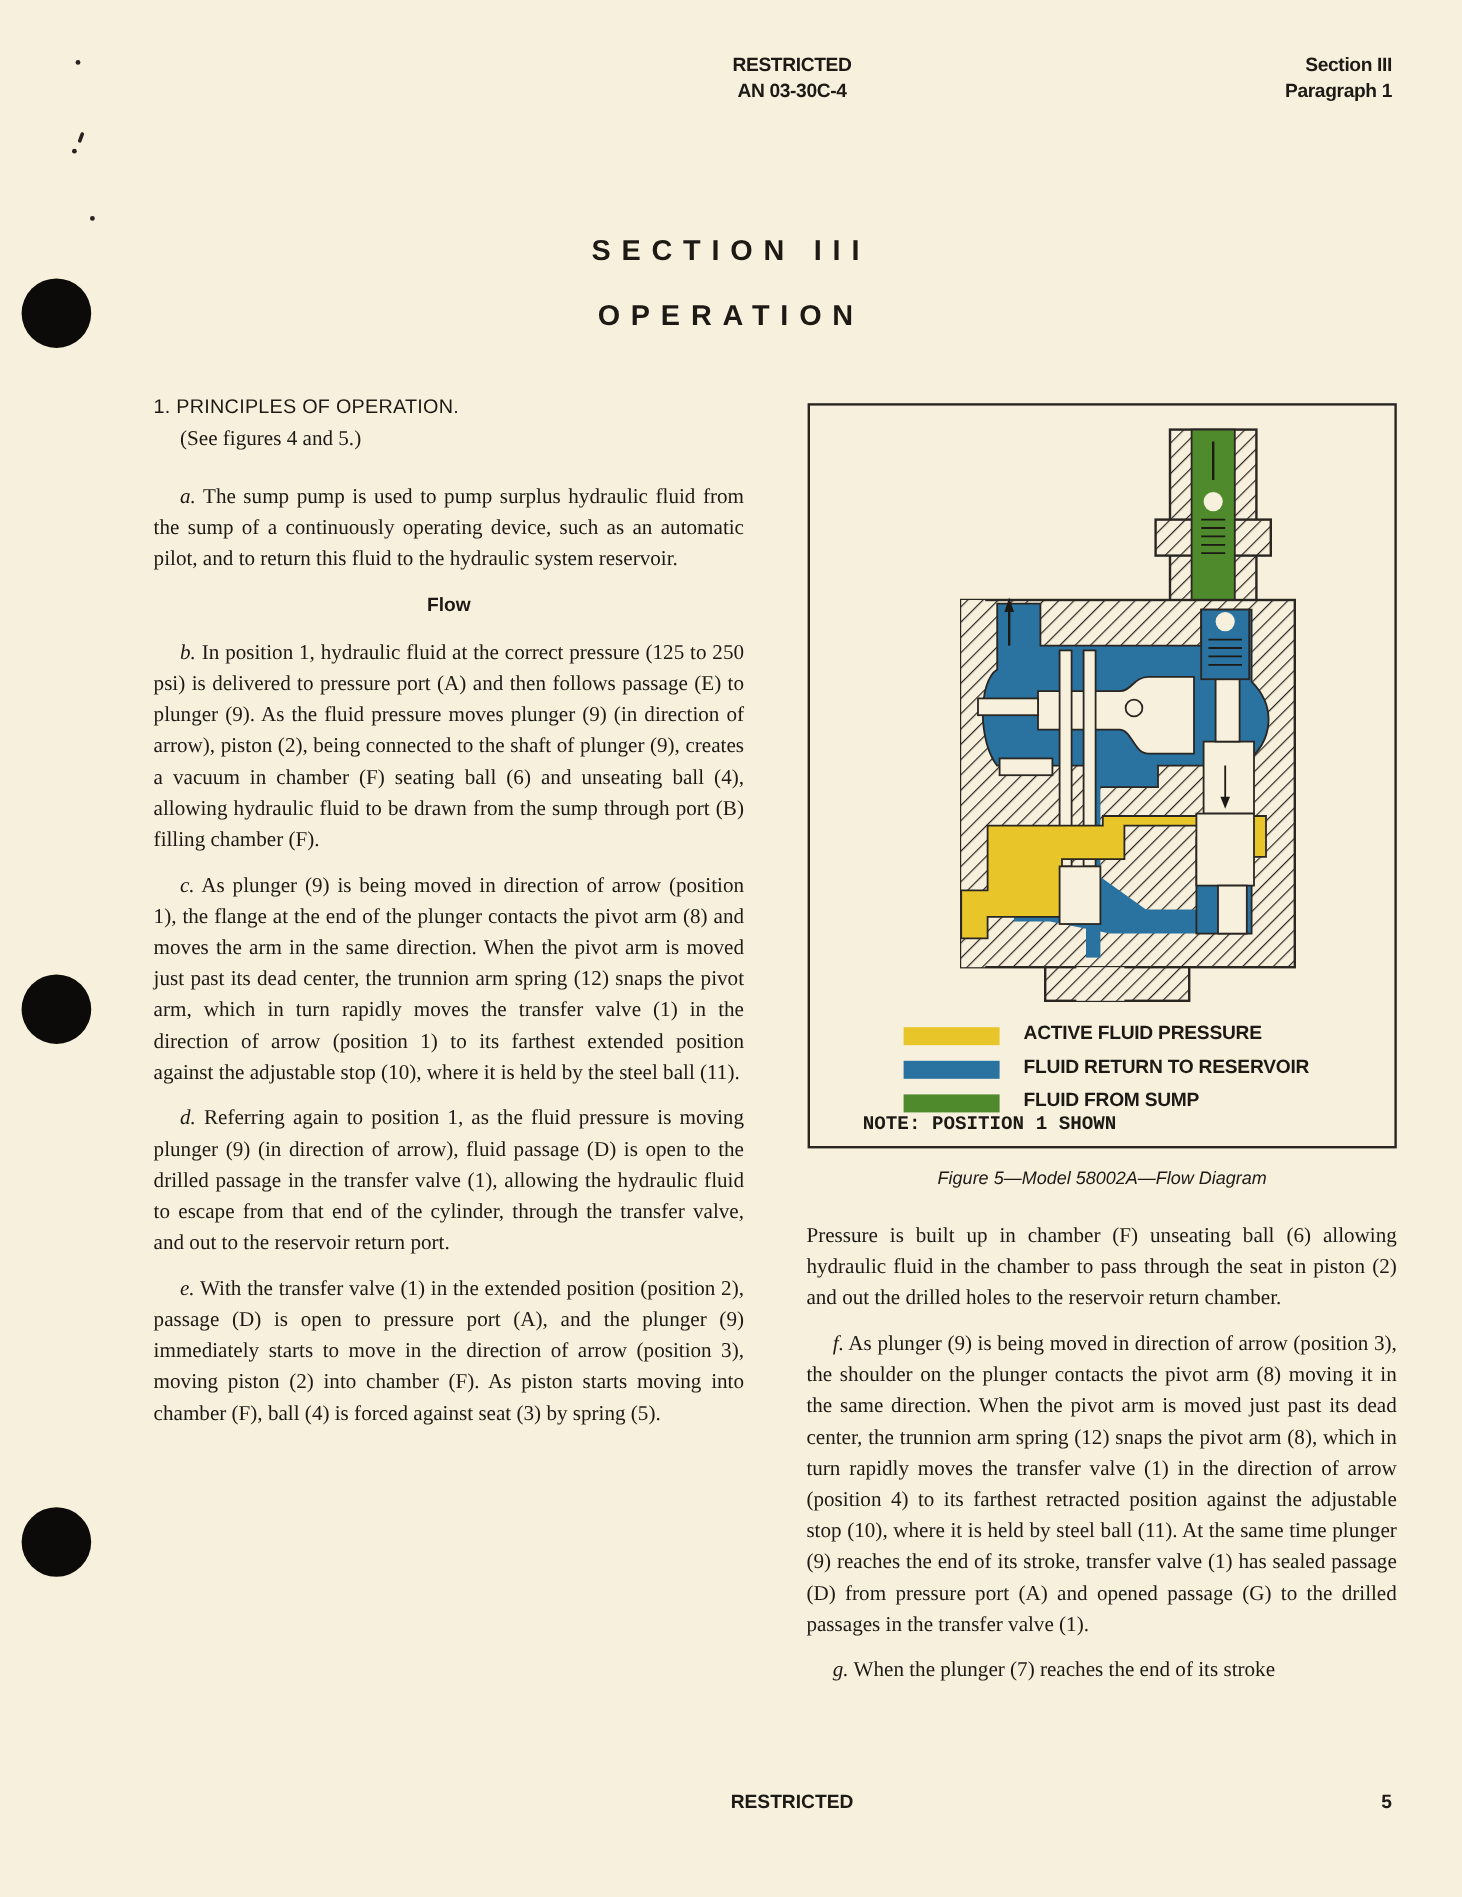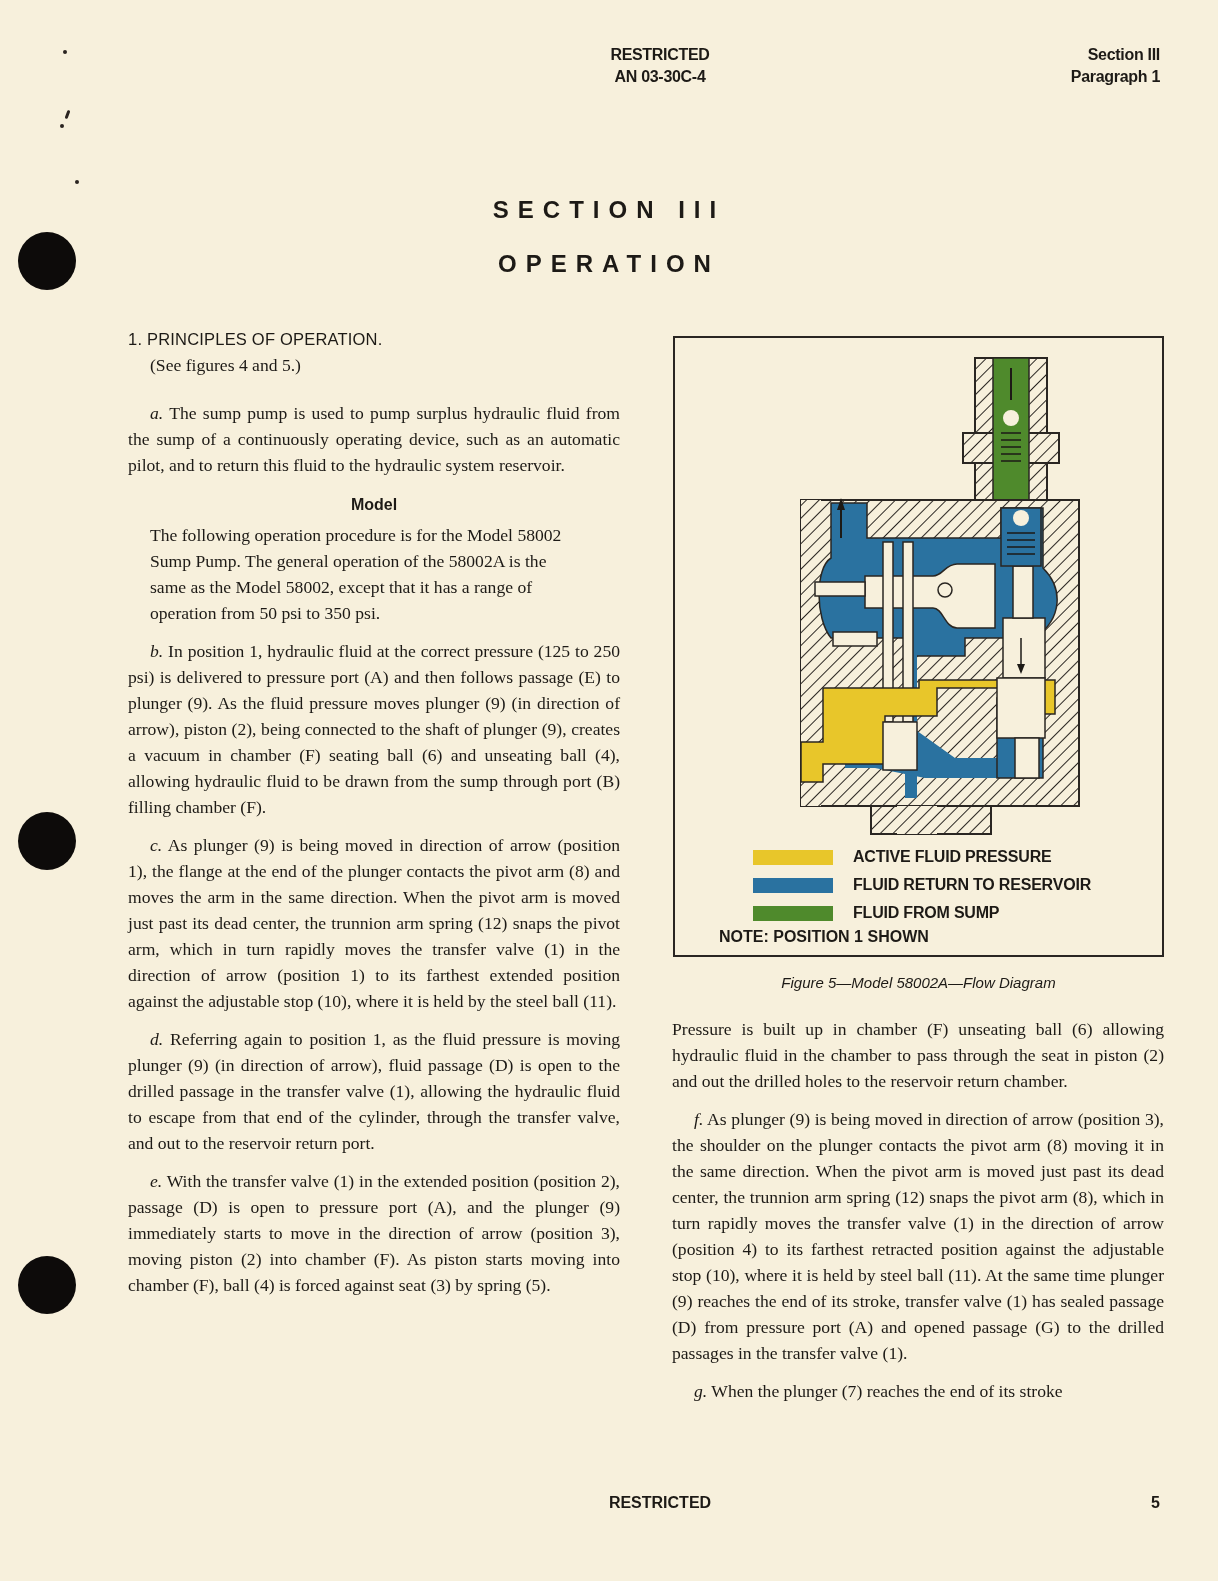--- a/index.html
+++ b/index.html
@@ -23,24 +23,24 @@
   .para { text-indent:22px; }
   .para-gap { margin-top:12px !important; }
   .letter { font-style:italic; }
   .h1 { font-family:"Liberation Sans", sans-serif; font-weight:normal; font-size:16.5px; letter-spacing:0.2px; }
   .see { padding-left:22px; }
   .note-title { text-align:center; font-family:"Liberation Sans", sans-serif; font-weight:bold; font-size:16px; margin:14px 0 4px 0 !important; }
   .note-body { padding-left:22px; padding-right:46px; text-align:left; }
 
   .figure { position:absolute; left:673px; top:336px; width:491px; height:621px; border:2px solid #2a2622; box-sizing:border-box; }
   .legend { position:absolute; left:78px; top:505px; }
-  .legend-row { display:flex; align-items:center; height:28px; }
+  .legend-row { display:flex; align-items:flex-end; height:28px; }
   .swatch { width:80px; height:15px; margin-right:20px; }
   .legend-label { font-family:"Liberation Sans", sans-serif; font-weight:bold; font-size:16px; letter-spacing:-0.2px; }
-  .fig-note { position:absolute; left:44px; top:590px; font-family:Liberation Sans, sans-serif; font-weight:bold; font-size:16px; }
+  .fig-note { position:absolute; left:44px; top:590px; font-family:Liberation Mono, monospace; font-weight:bold; font-size:16px; }
   .caption { position:absolute; left:673px; top:974px; width:491px; text-align:center;
     font-family:"Liberation Sans", sans-serif; font-weight:normal; font-style:italic; font-size:15px; }
   .footer { position:absolute; top:1494px; font-family:"Liberation Sans", sans-serif; font-weight:bold; font-size:16px; }
 </style>
 </head>
 <body>
 
 <div class="punch" style="top:232px;"></div>
 <div class="punch" style="top:812px;"></div>
 <div class="punch" style="top:1256px;"></div>
@@ -58,22 +58,21 @@
   <div>Paragraph 1</div>
 </div>
 
 <div class="sec-title" style="top:196px;">SECTION III</div>
 <div class="sec-title" style="top:250px;">OPERATION</div>
 
 <div class="col" style="left:128px; top:326px; width:492px;">
   <p class="h1">1. PRINCIPLES OF OPERATION.</p>
   <p class="see">(See figures 4 and 5.)</p>
   <p class="para" style="margin-top:22px;"><span class="letter">a.</span><span> The sump pump is used to pump surplus hydraulic fluid from the sump of a continuously operating device, such as an automatic pilot, and to return this fluid to the hydraulic system reservoir.</span></p>
-  <p class="note-title">Model</p>
-  <p class="note-body">The following operation procedure is for the Model 58002 Sump Pump. The general operation of the 58002A is the same as the Model 58002, except that it has a range of operation from 50 psi to 350 psi.</p>
+  <p class="note-title">Flow</p>
   <p class="para para-gap"><span class="letter">b.</span><span> In position 1, hydraulic fluid at the correct pressure (125 to 250 psi) is delivered to pressure port (A) and then follows passage (E) to plunger (9). As the fluid pressure moves plunger (9) (in direction of arrow), piston (2), being connected to the shaft of plunger (9), creates a vacuum in chamber (F) seating ball (6) and unseating ball (4), allowing hydraulic fluid to be drawn from the sump through port (B) filling chamber (F).</span></p>
   <p class="para para-gap"><span class="letter">c.</span><span> As plunger (9) is being moved in direction of arrow (position 1), the flange at the end of the plunger contacts the pivot arm (8) and moves the arm in the same direction. When the pivot arm is moved just past its dead center, the trunnion arm spring (12) snaps the pivot arm, which in turn rapidly moves the transfer valve (1) in the direction of arrow (position 1) to its farthest extended position against the adjustable stop (10), where it is held by the steel ball (11).</span></p>
   <p class="para para-gap"><span class="letter">d.</span><span> Referring again to position 1, as the fluid pressure is moving plunger (9) (in direction of arrow), fluid passage (D) is open to the drilled passage in the transfer valve (1), allowing the hydraulic fluid to escape from that end of the cylinder, through the transfer valve, and out to the reservoir return port.</span></p>
   <p class="para para-gap"><span class="letter">e.</span><span> With the transfer valve (1) in the extended position (position 2), passage (D) is open to pressure port (A), and the plunger (9) immediately starts to move in the direction of arrow (position 3), moving piston (2) into chamber (F). As piston starts moving into chamber (F), ball (4) is forced against seat (3) by spring (5).</span></p>
 </div>
 
 <div class="figure">
   <svg width="487" height="500" viewBox="0 0 487 500" style="position:absolute;left:0;top:0;">
     <defs>
       <pattern id="hatch" patternUnits="userSpaceOnUse" width="9" height="9" patternTransform="rotate(45)">

